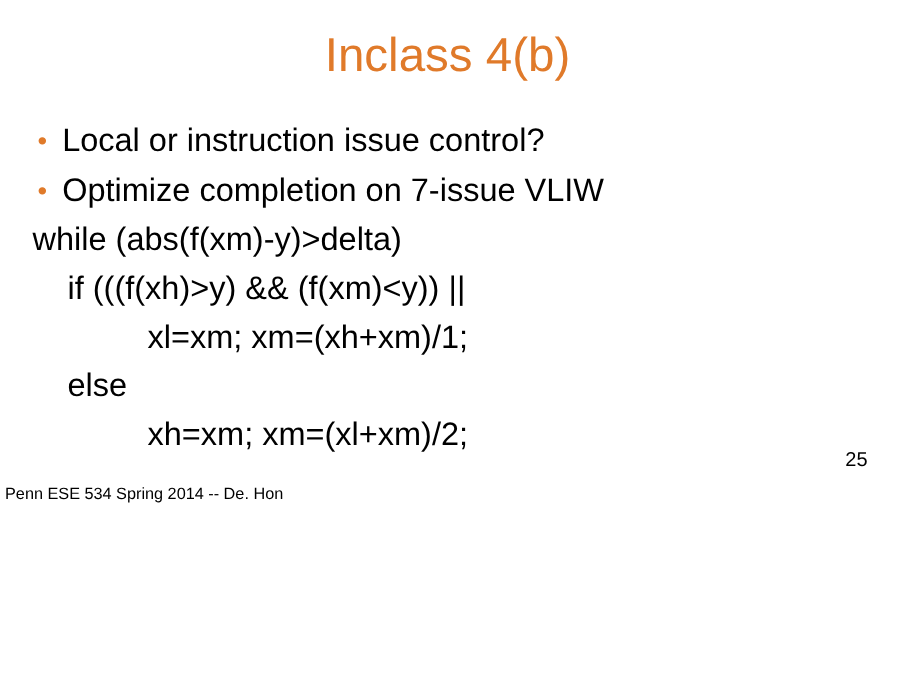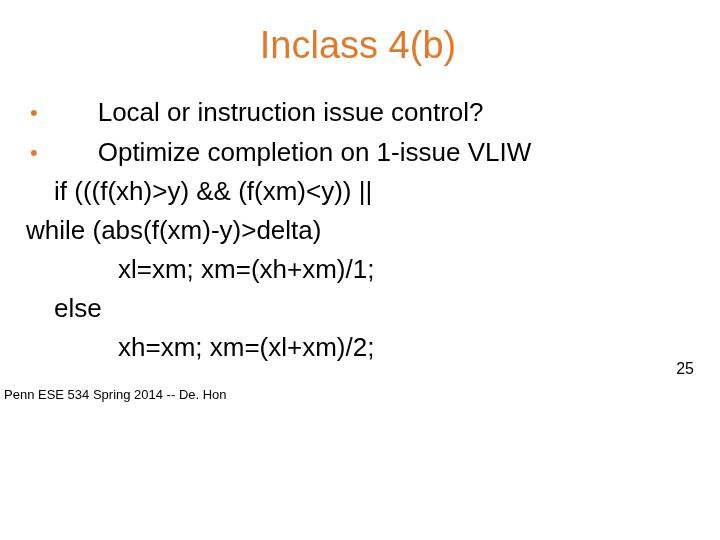--- a/index.html
+++ b/index.html
@@ -2,21 +2,21 @@
 <html><head>
 <meta charset="utf-8">
 <style>
   * { margin: 0; padding: 0; box-sizing: border-box; }
   html, body { width: 720px; height: 540px; background: #fff; font-family: Arial, Helvetica, sans-serif; }
   .slide { position: relative; width: 720px; height: 408px; padding: 18px 30px 0 26px; }
   .title { text-align: center; font-size: 38px; color: #e07a2a; font-weight: 400; margin-top: 6px; margin-bottom: 26px; }
   .body { font-size: 26px; color: #000; line-height: 1.5; }
   .bullet { display: flex; align-items: flex-start; }
   .dot { color: #e07a2a; font-size: 22px; line-height: 1.8; margin-right: 12px; margin-left: 4px; }
-  .bullet-text { flex: 1; margin-left: 48px; }
+  .bullet-text { flex: 1; }
   .code { white-space: pre; }
   .indent1 { padding-left: 28px; }
   .indent2 { padding-left: 60px; }
   .indent3 { padding-left: 92px; }
   .footer { position: absolute; left: 4px; bottom: 6px; font-size: 13px; color: #000; margin-top: 32px; }
   .pagenum { position: absolute; right: 26px; bottom: 30px; font-size: 16px; color: #000; }
 </style>
 </head>
 <body>
 
@@ -25,25 +25,25 @@
 
   <div class="body">
 
     <div class="bullet">
       <span class="dot">•</span>
       <span class="bullet-text">Local or instruction issue control?</span>
     </div>
 
     <div class="bullet">
       <span class="dot">•</span>
-      <span class="bullet-text">Optimize completion on 1-issue VLIW</span>
+      <span class="bullet-text">Optimize completion on 7-issue VLIW</span>
     </div>
 
+    <div class="code">while (abs(f(xm)-y)&gt;delta)</div>
     <div class="code indent1">if (((f(xh)&gt;y) &amp;&amp; (f(xm)&lt;y)) ||</div>
-    <div class="code">while (abs(f(xm)-y)&gt;delta)</div>
     <div class="code indent3">xl=xm; xm=(xh+xm)/1;</div>
     <div class="code indent1">else</div>
     <div class="code indent3">xh=xm; xm=(xl+xm)/2;</div>
 
   </div>
 
   <div class="footer">Penn ESE 534 Spring 2014 -- De. Hon</div>
   <div class="pagenum">25</div>
 </div>
 

